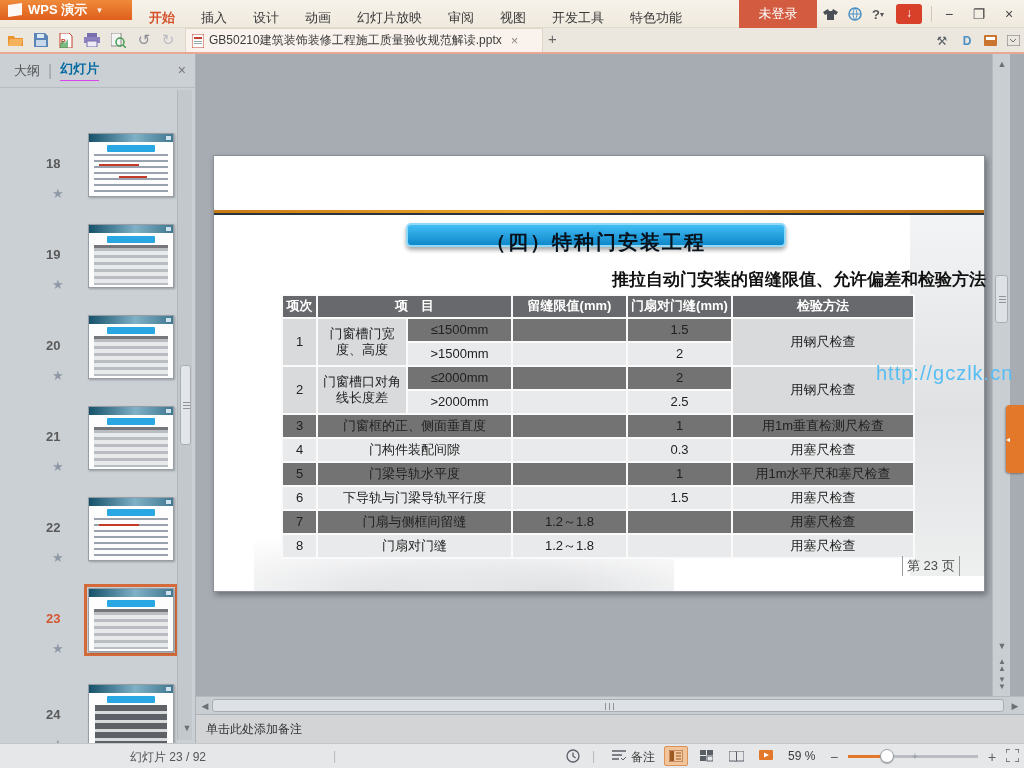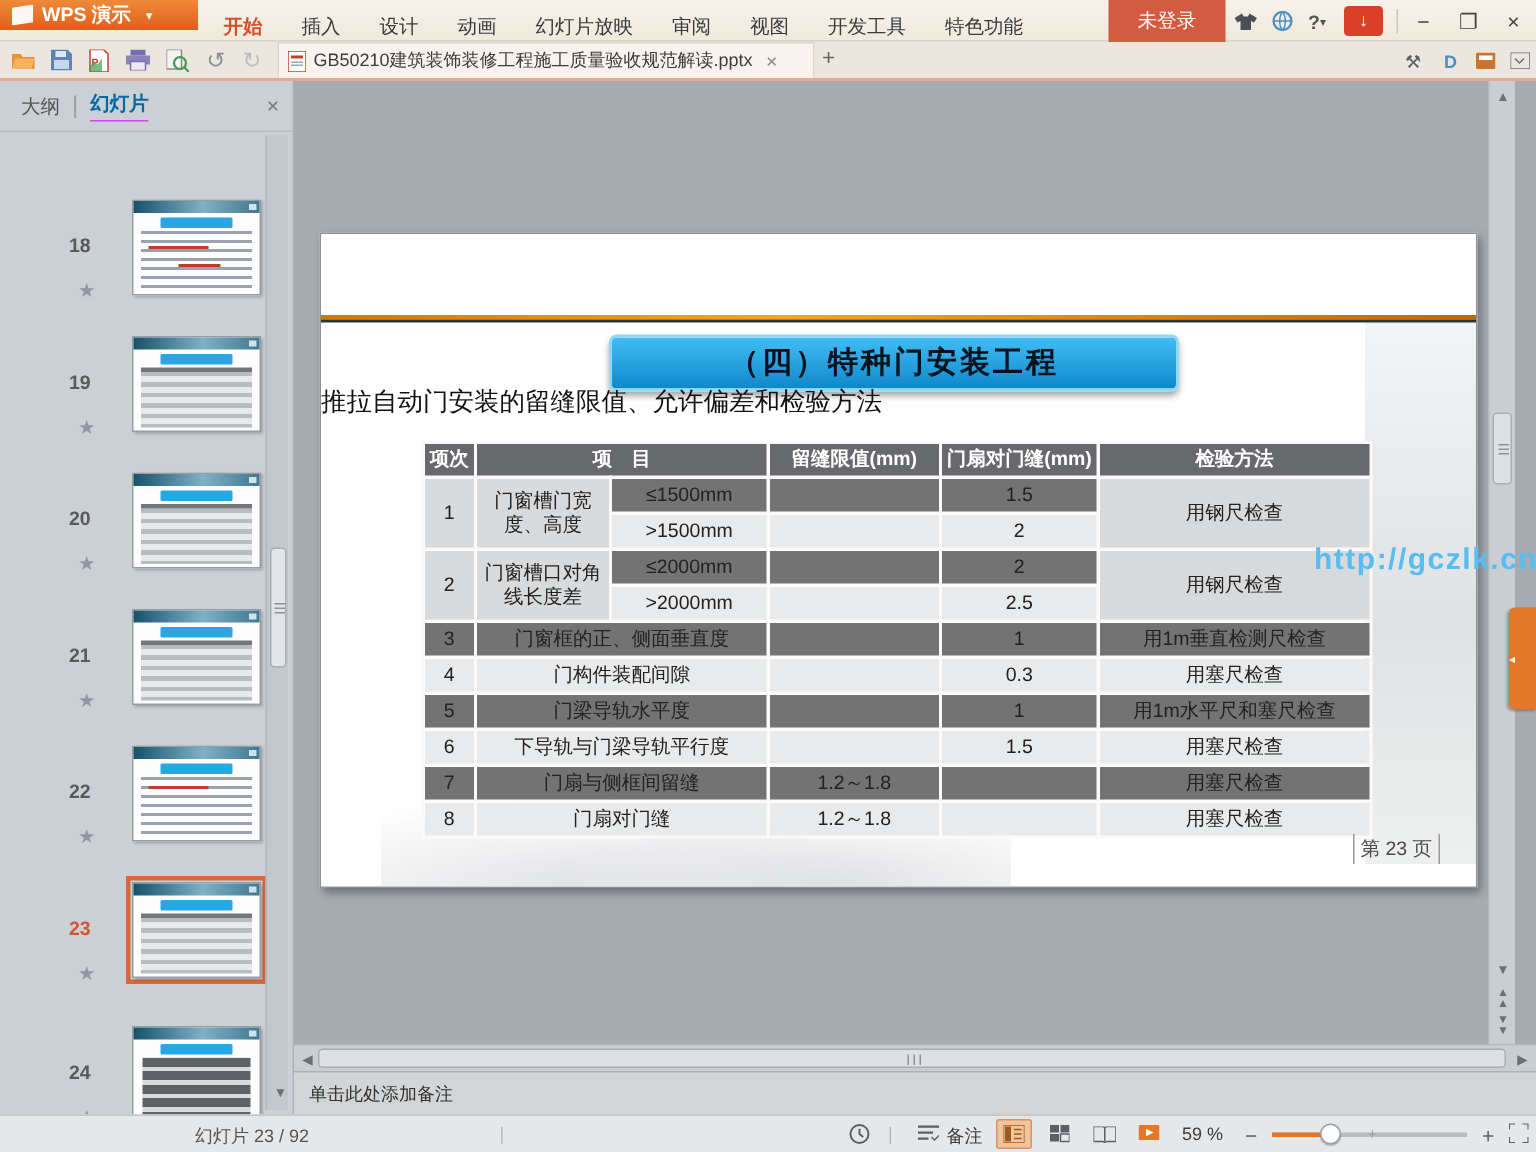--- a/index.html
+++ b/index.html
@@ -57,22 +57,22 @@
   
   .slide{left:213px;top:155px;width:772px;height:437px;background:#fff;border:1px solid #8b9097;box-shadow:2px 3px 6px rgba(0,0,0,.35)}
   .cityfade{position:absolute;right:0;top:56px;width:74px;height:364px;background:linear-gradient(180deg,#f2f3f4,#dcdee0 55%,#eceded);opacity:.9}
   .cityblob{position:absolute;left:40px;bottom:0;width:420px;height:70px;background:radial-gradient(ellipse at 30% 100%,#e3e4e6 0%,rgba(255,255,255,0) 60%),radial-gradient(ellipse at 70% 100%,#dfe0e2 0%,rgba(255,255,255,0) 55%)}
   .sband{position:absolute;left:0;top:0;width:770px;height:54px;background:linear-gradient(90deg,#0e4c5c,#47809a 25%,#8fb2c1 55%,#6d9cb0 75%,#3a7389)}
   .sband .tri{position:absolute;left:14px;width:0;height:0;border-left:16px solid transparent;border-right:16px solid transparent;border-top:16px solid #2f7fd2;filter:drop-shadow(0 1px 1px rgba(0,0,0,.4))}
   .sband .stitle{position:absolute;left:64px;top:12px;font-size:23px;font-weight:bold;color:#0d2435;letter-spacing:2px}
   .sband .slogo{position:absolute;right:16px;top:5px;width:44px;height:44px;border-radius:50%;background:#f4f7fa;border:3px solid #1d3f7a;color:#1d3f7a;text-align:center;line-height:38px;font-size:22px;font-weight:bold}
   .orangeline{position:absolute;left:0;top:54px;width:770px;height:3px;background:linear-gradient(90deg,#c97a14,#f0a62a 40%,#b96a10)}
   .navyline{position:absolute;left:0;top:57px;width:770px;height:2px;background:#27353c}
-  .titlebox{position:absolute;left:192px;top:67px;width:380px;height:38px;background:linear-gradient(#41bdf4,#0f88ca);border:2px solid #8fd9f8;border-radius:5px;box-shadow:0 3px 4px rgba(0,0,0,.35);text-align:center;line-height:34px;font-size:20px;font-weight:bold;color:#07121c;letter-spacing:2px}
-  .subtitle{position:absolute;left:0;top:100px;width:772px;text-align:left;font-size:17px;font-weight:normal;color:#111}
+  .titlebox{position:absolute;left:192px;top:67px;width:380px;height:24px;background:linear-gradient(#41bdf4,#0f88ca);border:2px solid #8fd9f8;border-radius:5px;box-shadow:0 3px 4px rgba(0,0,0,.35);text-align:center;line-height:34px;font-size:20px;font-weight:bold;color:#07121c;letter-spacing:2px}
+  .subtitle{position:absolute;left:0;top:112px;width:772px;text-align:right;font-size:17px;font-weight:bold;color:#111}
   .pagelabel{position:absolute;left:688px;top:400px;font-size:13px;color:#4a4a4a;border-left:1px solid #9a9a9a;border-right:1px solid #9a9a9a;padding:1px 4px}
 
   
   table.spec{position:absolute;left:67px;top:138px;width:632px;border-collapse:collapse;table-layout:fixed;font-size:13px;color:#222}
   table.spec td,table.spec th{border:2px solid #fafafa;text-align:center;vertical-align:middle;padding:1px 2px;line-height:1.25;overflow:hidden}
   table.spec th{background:#68696c;color:#fff;font-weight:bold;height:23px}
   td.ra{background:#737373}
   td.rb{background:#e9eaeb}
   td.rs{background:#d9dadc}
   tr.sub{height:24px}
@@ -92,21 +92,21 @@
   
   .statusbar{left:0;top:743px;width:1024px;height:25px;background:#e6e7e9;border-top:1px solid #c5c6c8;font-size:12px;color:#555}
   .st{position:absolute;top:5px}
   .viewbtn{position:absolute;top:2px;width:24px;height:20px;border-radius:2px;display:flex;align-items:center;justify-content:center}
   .viewbtn.hl{background:#f2c49c;border:1px solid #dd9257}
   .ztrack{position:absolute;left:848px;top:755px;width:130px;height:3px;background:#b9bcc0}
   .zfill{position:absolute;left:848px;top:755px;width:39px;height:3px;background:#e4782a}
   .ztick{position:absolute;left:912px;top:751px;color:#9aa0a6;font-size:10px}
   .zknob{position:absolute;left:880px;top:749px;width:14px;height:14px;border-radius:50%;background:#fdfdfd;border:1px solid #9aa0a6;box-shadow:0 1px 1px rgba(0,0,0,.25)}
 
-  .watermark{left:876px;top:362px;font-size:20px;font-weight:bold;color:#58bdf2;z-index:30;letter-spacing:1px}
+  .watermark{left:876px;top:362px;font-size:20px;font-weight:normal;color:#58bdf2;z-index:30;letter-spacing:1px}
   svg{display:block}
 </style>
 </head>
 <body>
 
 <div class="app">
 
   <div class="abs titlebar">
     <div class="abs logo">
       <span class="wglyph"></span>

